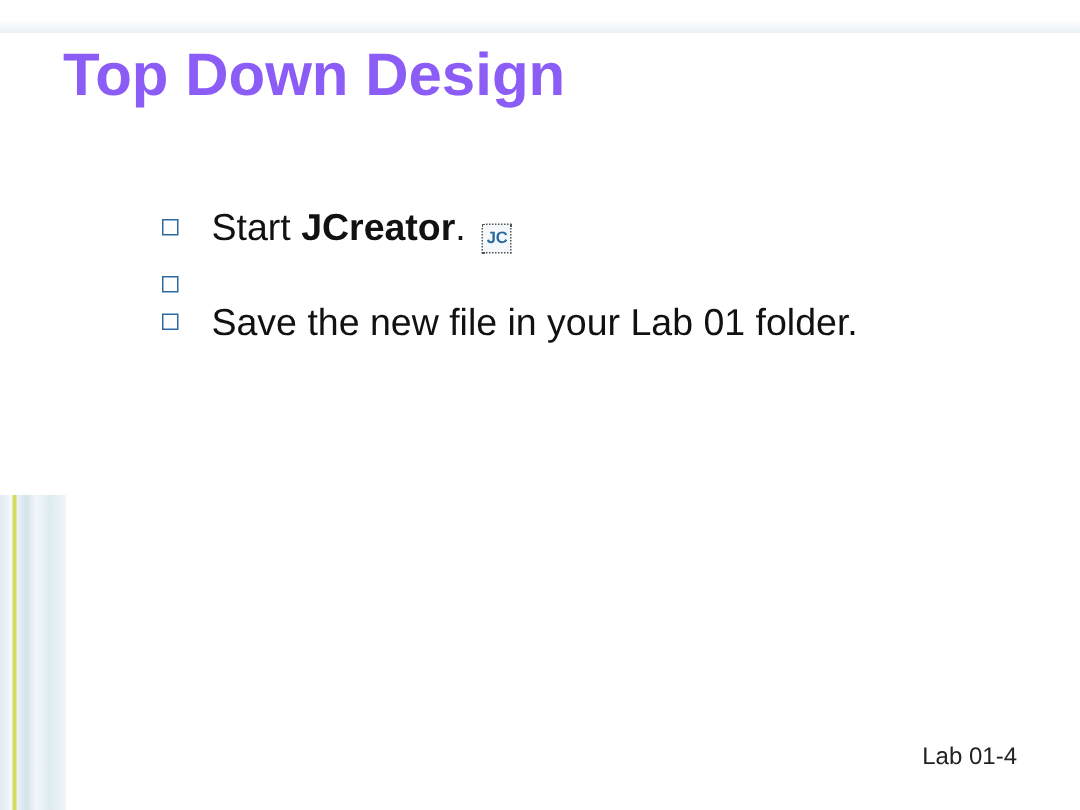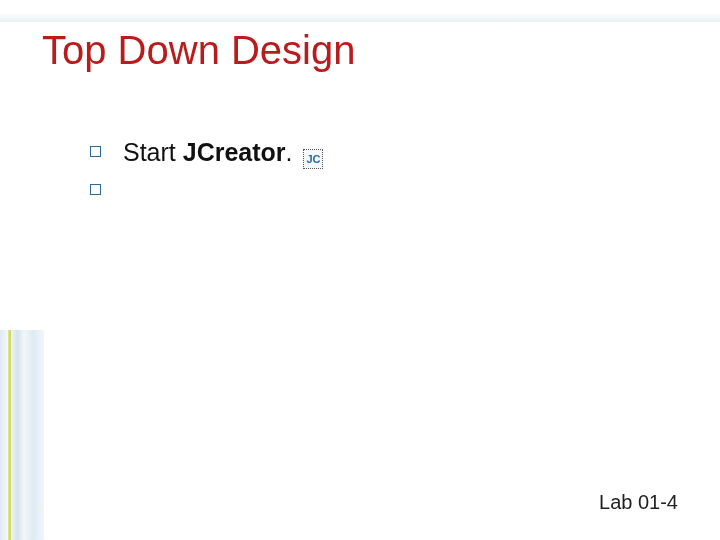--- a/index.html
+++ b/index.html
@@ -13,27 +13,27 @@
     position: absolute;
     top: 0; left: 0;
     width: 100%; height: 22px;
     background: linear-gradient(to bottom, #ffffff 0%, #ffffff 60%, #e8f0f5 100%);
   }
   .title {
     position: absolute;
     top: 28px;
     left: 42px;
     font-size: 40px;
-    color: #b91c1c;
-    font-weight: 400;
+    color: #8b5cf6;
+    font-weight: 700;
   }
   .bullets {
     position: absolute;
     top: 136px;
-    left: 90px;
+    left: 108px;
     right: 40px;
   }
   .bullet-row {
     display: flex;
     align-items: flex-start;
     margin-bottom: 4px;
     line-height: 1.35;
   }
   .bullet-mark {
     width: 11px; height: 11px;
@@ -70,21 +70,21 @@
       #cfd64a 20%, #cfd64a 24%,
       #e8f2f6 26%, #d0e0ea 40%,
       #f0f6f9 55%, #dbe9f0 75%,
       #eef5f9 100%);
     opacity: 0.9;
   }
   .footer {
     position: absolute;
     right: 42px;
     bottom: 26px;
-    font-size: 20px;
+    font-size: 16px;
     color: #222;
   }
 </style>
 </head>
 <body>
 
 <div class="top-band"></div>
 
 <h1 class="title">Top Down Design</h1>
 
@@ -94,18 +94,22 @@
     <span class="bullet-mark"></span>
     <span class="bullet-text">
       <span>Start </span><b>JCreator</b><span>. </span><span class="jc-icon">JC</span>
     </span>
   </div>
 
   <div class="bullet-row">
     <span class="bullet-mark"></span>
   </div>
 
+  <div class="bullet-row">
+    <span class="bullet-mark"></span>
+    <span class="bullet-text">Save the new file in your Lab 01 folder.</span>
+  </div>
 
 </div>
 
 <div class="left-decor"></div>
 
 <div class="footer">Lab 01-4</div>
 
 </body></html>

